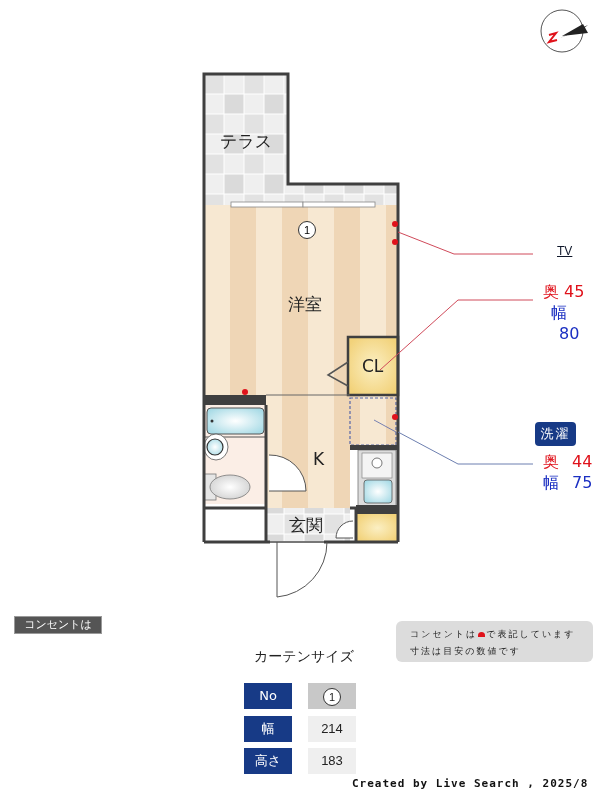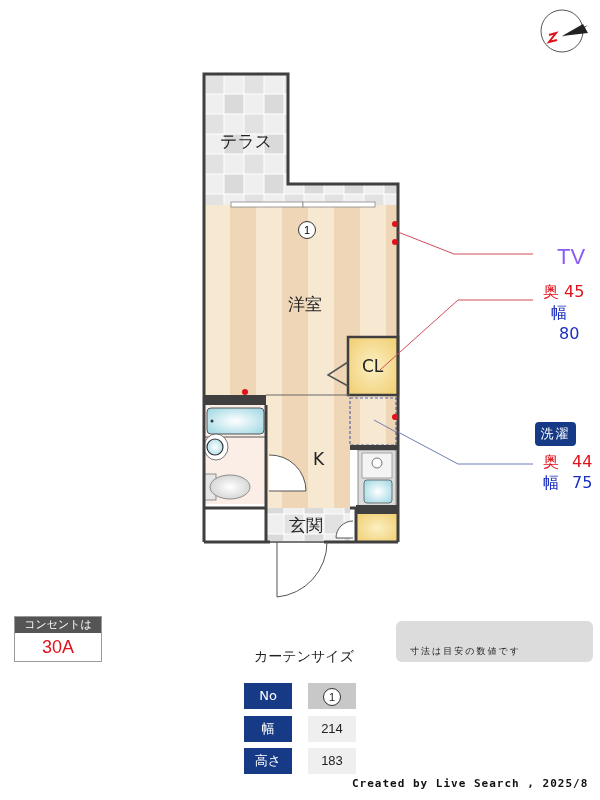--- a/index.html
+++ b/index.html
@@ -1,20 +1,20 @@
 <!DOCTYPE html>
 <html><head>
 <meta charset="utf-8">
 <style>
   html,body{margin:0;padding:0;background:#ffffff;}
   body{width:600px;height:800px;position:relative;overflow:hidden;font-family:"Liberation Sans","DejaVu Sans",sans-serif;}
   .abs{position:absolute;}
   .plan{position:absolute;left:0;top:0;width:600px;height:800px;}
   .lbl{position:absolute;font-size:17px;color:#222;font-family:"DejaVu Sans",sans-serif;}
-  .tv{position:absolute;color:#8b5cf6;font-size:22px;}
+  .tv{position:absolute;color:#0f172a;font-size:12px;text-decoration:underline;}
   .red{color:#e0121b;}
   .blue{color:#1b2fc2;}
   .dim{position:absolute;font-size:16px;font-family:"DejaVu Sans",sans-serif;}
   .dim span{display:inline-block;}
   .wm-badge{position:absolute;left:535px;top:422px;width:41px;height:24px;background:#173a86;color:#fff;font-size:13px;border-radius:4px;text-align:center;line-height:24px;letter-spacing:2px;font-family:"DejaVu Sans",sans-serif;}
   .breaker{position:absolute;left:14px;top:616px;width:86px;border:1px solid #9a9a9a;}
   .breaker-h{background:#555;color:#fff;font-size:11px;text-align:center;height:16px;line-height:16px;font-family:"DejaVu Sans",sans-serif;}
   .breaker-v{color:#e0121b;font-size:18px;text-align:center;height:28px;line-height:28px;background:#fff;}
   .note{position:absolute;left:396px;top:621px;width:197px;height:41px;background:#dcdcdc;border-radius:6px;font-size:9px;color:#222;font-family:"DejaVu Sans",sans-serif;letter-spacing:2px;}
   .note div{position:absolute;left:14px;}
@@ -157,24 +157,26 @@
   <span class="red">奥</span>
   <span class="red" style="margin-left:8px;">44</span>
 </div>
 <div class="dim" style="left:543px;top:473px;text-align:right;">
   <span class="blue">幅</span>
   <span class="blue" style="margin-left:8px;">75</span>
 </div>
 
 <div class="breaker">
   <div class="breaker-h">コンセントは</div>
-  <div class="breaker-v">30A</div>
 </div>
 
 <div class="note">
+  <div style="top:7px;">
+    <span>コンセントは</span><span class="dot"></span><span>で表記しています</span>
+  </div>
   <div style="top:24px;">寸法は目安の数値です</div>
 </div>
 
 <div class="curtain-title">カーテンサイズ</div>
 
 <div class="ct-row" style="top:683px;">
   <div class="ct-key">No</div>
   <div class="ct-val first"><span class="circ">1</span></div>
 </div>
 <div class="ct-row" style="top:716px;">

